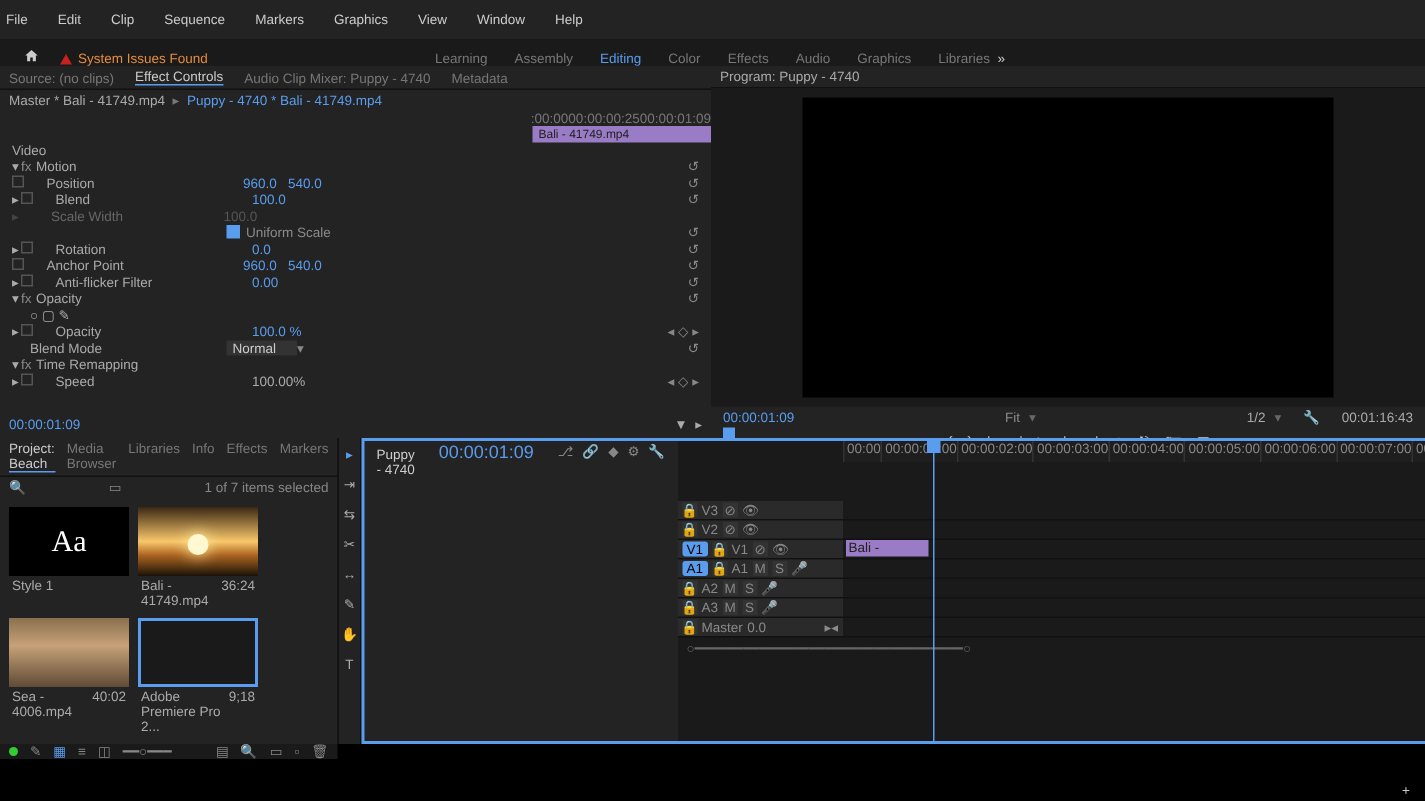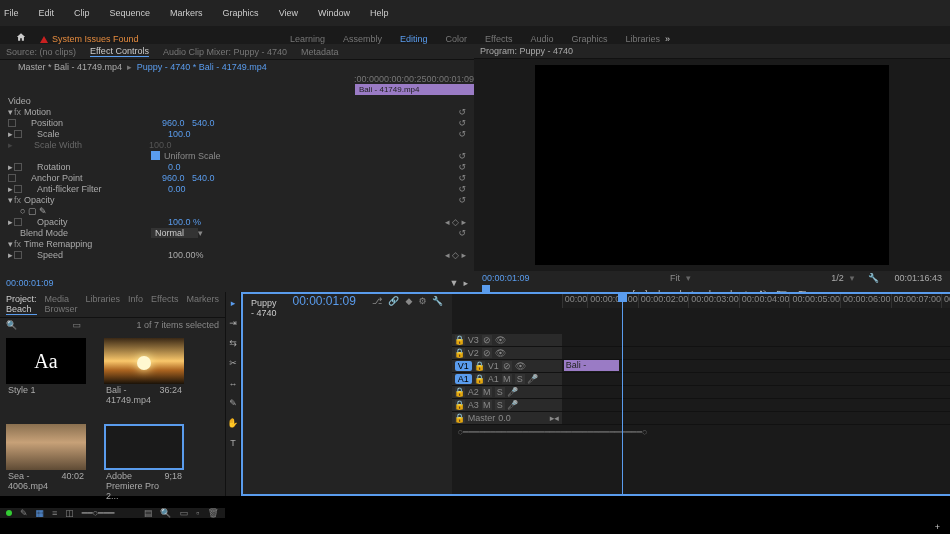--- a/index.html
+++ b/index.html
@@ -12,25 +12,25 @@
 .warn-tri{width:0;height:0;border-left:4px solid transparent;border-right:4px solid transparent;border-bottom:7px solid #c92020}
 .ws-tabs{position:absolute;left:50%;transform:translateX(-50%);display:flex;gap:18px}
 .ws-tabs span{color:#777;cursor:pointer}
 .ws-tabs .active{color:#5a9ced}
 .chev{position:absolute;right:280px;color:#ccc}
 .panel-tabs{height:16px;display:flex;align-items:center;padding:0 6px;gap:14px;background:#232323;border-bottom:1px solid #111}
 .panel-tabs span{color:#777;cursor:pointer}
 .panel-tabs .active{color:#ccc;border-bottom:1px solid #5a9ced}
 .row1{display:flex;height:248px}
 .ec-panel{width:474px;background:#232323;display:flex;flex-direction:column}
-.ec-header{padding:2px 18px;color:#aaa}
+.ec-header{padding:2px 6px;color:#aaa}
 .ec-header .clip{color:#5a9ced}
 .ec-props{flex:1;overflow:hidden}
 .ec-clip-bar{height:11px;background:#9a7bc5;margin-left:355px;padding:0 4px;color:#222;font-size:8px;line-height:11px}
-.prop-row{display:flex;align-items:center;height:11px;padding-left:8px;position:relative}
+.prop-row{display:flex;align-items:flex-start;height:11px;padding-left:8px;position:relative}
 .prop-row .arrow{width:6px;color:#aaa}
 .prop-row .sw{width:8px;height:8px;border:1px solid #555;margin-right:3px}
 .prop-row .label{flex:0 0 155px;color:#aaa}
 .prop-row .val{color:#5a9ced}
 .prop-row .kf{position:absolute;right:8px;color:#888}
 .prop-row.sub .label{padding-left:12px;flex:0 0 143px}
 .prop-row.sub2 .label{padding-left:20px;flex:0 0 135px;color:#666}
 .cb{width:9px;height:9px;background:#5a9ced;display:inline-block;margin-right:4px}
 .prog-panel{width:476px;background:#232323;display:flex;flex-direction:column}
 .prog-title{height:16px;padding:2px 6px;color:#aaa;border-bottom:1px solid #111}
@@ -42,21 +42,21 @@
 .prog-playhead{position:absolute;left:4px;top:0;width:8px;height:8px;background:#5a9ced}
 .prog-ctrl{display:flex;justify-content:center;gap:10px;padding:4px 0;color:#ccc}
 .prog-ctrl span{cursor:pointer}
 .row2{display:flex;height:204px}
 .proj-panel{width:278px;background:#232323;display:flex;flex-direction:column}
 .proj-head{padding:2px 6px;display:flex;gap:8px;border-bottom:1px solid #111}
 .proj-head span{color:#777}
 .proj-head .active{color:#ccc;border-bottom:1px solid #5a9ced}
 .proj-path{padding:2px 6px;display:flex;align-items:center;gap:4px;color:#888}
 .folder-icon{width:8px;height:6px;background:#999}
-.proj-grid{display:flex;flex-wrap:wrap;gap:18px;padding:6px}
+.proj-grid{display:flex;flex-wrap:wrap;gap:6px;padding:6px}
 .thumb{width:80px}
 .thumb-img{width:80px;height:46px;background:#000;position:relative;overflow:hidden}
 .thumb-label{display:flex;justify-content:space-between;padding:1px 2px;color:#aaa;font-size:8px}
 .aa-text{color:#fff;font-size:20px;font-family:serif;display:flex;align-items:center;justify-content:center;height:100%}
 .sunset{background:linear-gradient(180deg,#3a2815 0%,#f9c76b 50%,#ab6420 70%,#1a1208 100%);position:relative}
 .sun{position:absolute;width:14px;height:14px;background:#fff8d0;border-radius:50%;left:50%;top:40%;transform:translateX(-50%);box-shadow:0 0 10px #fff0a0}
 .waves{background:linear-gradient(180deg,#8a7050 0%,#c7a178 40%,#5f4b35 100%)}
 .prem-thumb{background:#1a1a1a;border:1px solid #444}
 .proj-footer{margin-top:auto;height:16px;background:#1a1a1a;display:flex;align-items:center;gap:8px;padding:0 6px;color:#888}
 .proj-footer .right{margin-left:auto;display:flex;gap:8px}
@@ -152,21 +152,21 @@
       <div class="prop-row">
           <span class="arrow">▾</span>
           <span style="margin-right:3px">fx</span>
           <span class="label">Motion</span>
           <span class="kf">↺</span>
         </div>
       <div class="prop-row sub"><span class="sw"></span><span class="label">Position</span><span class="val">960.0</span>&nbsp;&nbsp;&nbsp;<span class="val">540.0</span><span class="kf">↺</span></div>
       <div class="prop-row sub">
           <span class="arrow">▸</span>
           <span class="sw"></span>
-          <span class="label">Scale</span>
+          <span class="label">Blend</span>
           <span class="val">100.0</span>
           <span class="kf">↺</span>
         </div>
       <div class="prop-row sub2">
           <span class="arrow" style="color:#444">▸</span>
           <span class="label">Scale Width</span>
           <span style="color:#555">100.0</span>
         </div>
       <div class="prop-row sub">
           <span class="label"></span>

